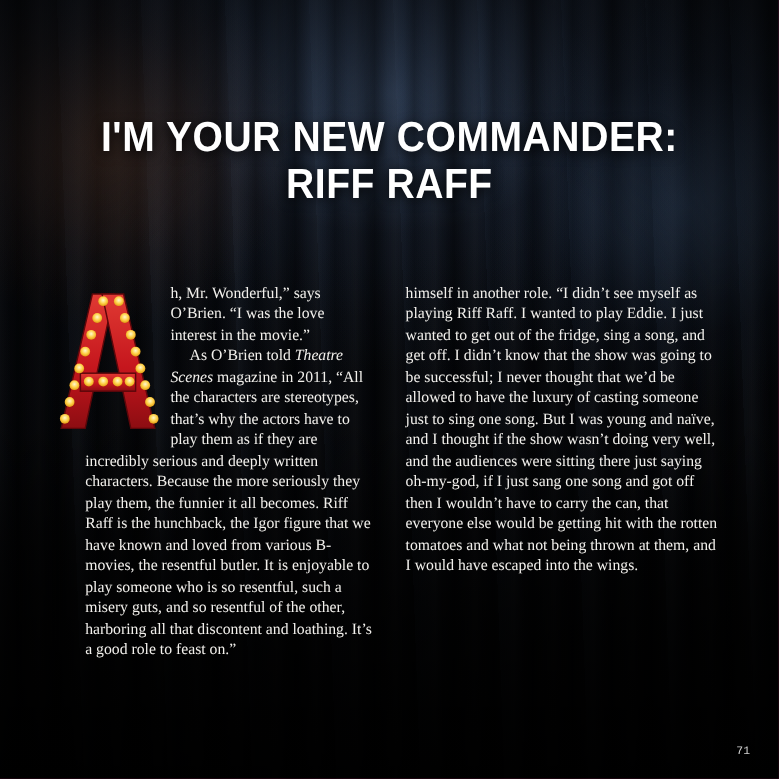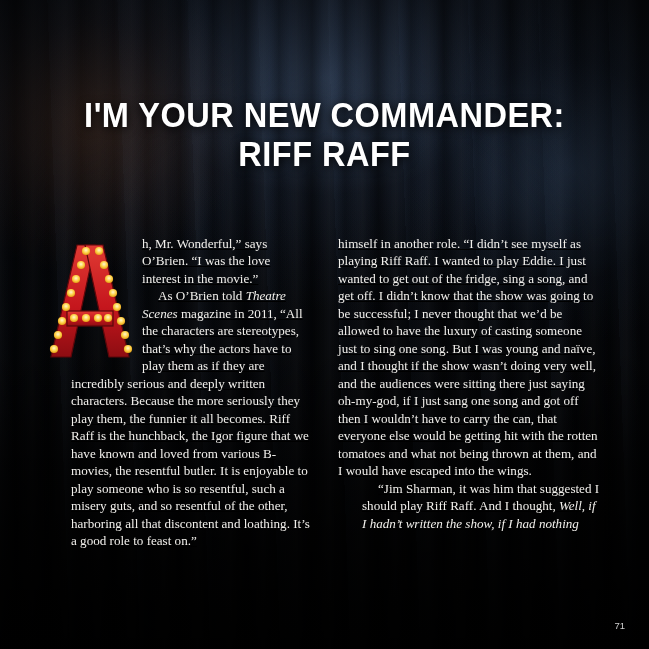--- a/index.html
+++ b/index.html
@@ -100,21 +100,20 @@
   
   .article {
     position: absolute;
     left: 47px;
     right: 47px;
     top: 235px;
     bottom: 46px;
     display: flex;
     gap: 27px;
     z-index: 6;
-    text-decoration: underline;
   }
   .col {
     width: 50%;
     color: #f2f0ec;
     font-size: 13.1px;
     line-height: 1.335;
     text-align: left;
     font-family: "Liberation Serif", serif;
   }
   .col p { margin: 0; }
@@ -130,21 +129,21 @@
     margin: 2px 9px 2px 0;
     shape-outside: margin-box;
   }
   .dropcap svg { display: block; }
 
   
   .folio {
     position: absolute;
     right: 24px;
     bottom: 18px;
-    font-family: Liberation Sans, sans-serif;
+    font-family: Liberation Mono, monospace;
     font-size: 9.5px;
     color: #cfcfcf;
     z-index: 7;
   }
 </style>
 </head>
 <body>
 
 <div class="page">
 
@@ -216,20 +215,19 @@
         </svg>
       </div>
 
       <p><span>h, Mr. Wonderful,” says O’Brien. “I was the love interest in the movie.”</span></p>
       <p class="indent"><span>As O’Brien told </span><em>Theatre Scenes</em><span> magazine in 2011, “All the characters are stereotypes, that’s why the actors have to play them as if they are incredibly serious and deeply written characters. Because the more seriously they play them, the funnier it all becomes. Riff Raff is the hunchback, the Igor figure that we have known and loved from various B-movies, the resentful butler. It is enjoyable to play someone who is so resentful, such a misery guts, and so resentful of the other, harboring all that discontent and loathing. It’s a good role to feast on.”</span></p>
 
     </div>
 
     <div class="col">
       <p>himself in another role. “I didn’t see myself as playing Riff Raff. I wanted to play Eddie. I just wanted to get out of the fridge, sing a song, and get off. I didn’t know that the show was going to be successful; I never thought that we’d be allowed to have the luxury of casting someone just to sing one song. But I was young and naïve, and I thought if the show wasn’t doing very well, and the audiences were sitting there just saying oh-my-god, if I just sang one song and got off then I wouldn’t have to carry the can, that everyone else would be getting hit with the rotten tomatoes and what not being thrown at them, and I would have escaped into the wings.</p>
-      <p class="indent"><span>“Jim Sharman, it was him that suggested I should play Riff Raff. And I thought, </span><em>Well, if I hadn’t written the show, if I had nothing</em></p>
     </div>
 
   </div>
 
   <div class="folio">71</div>
 
 </div>
 
 </body></html>

